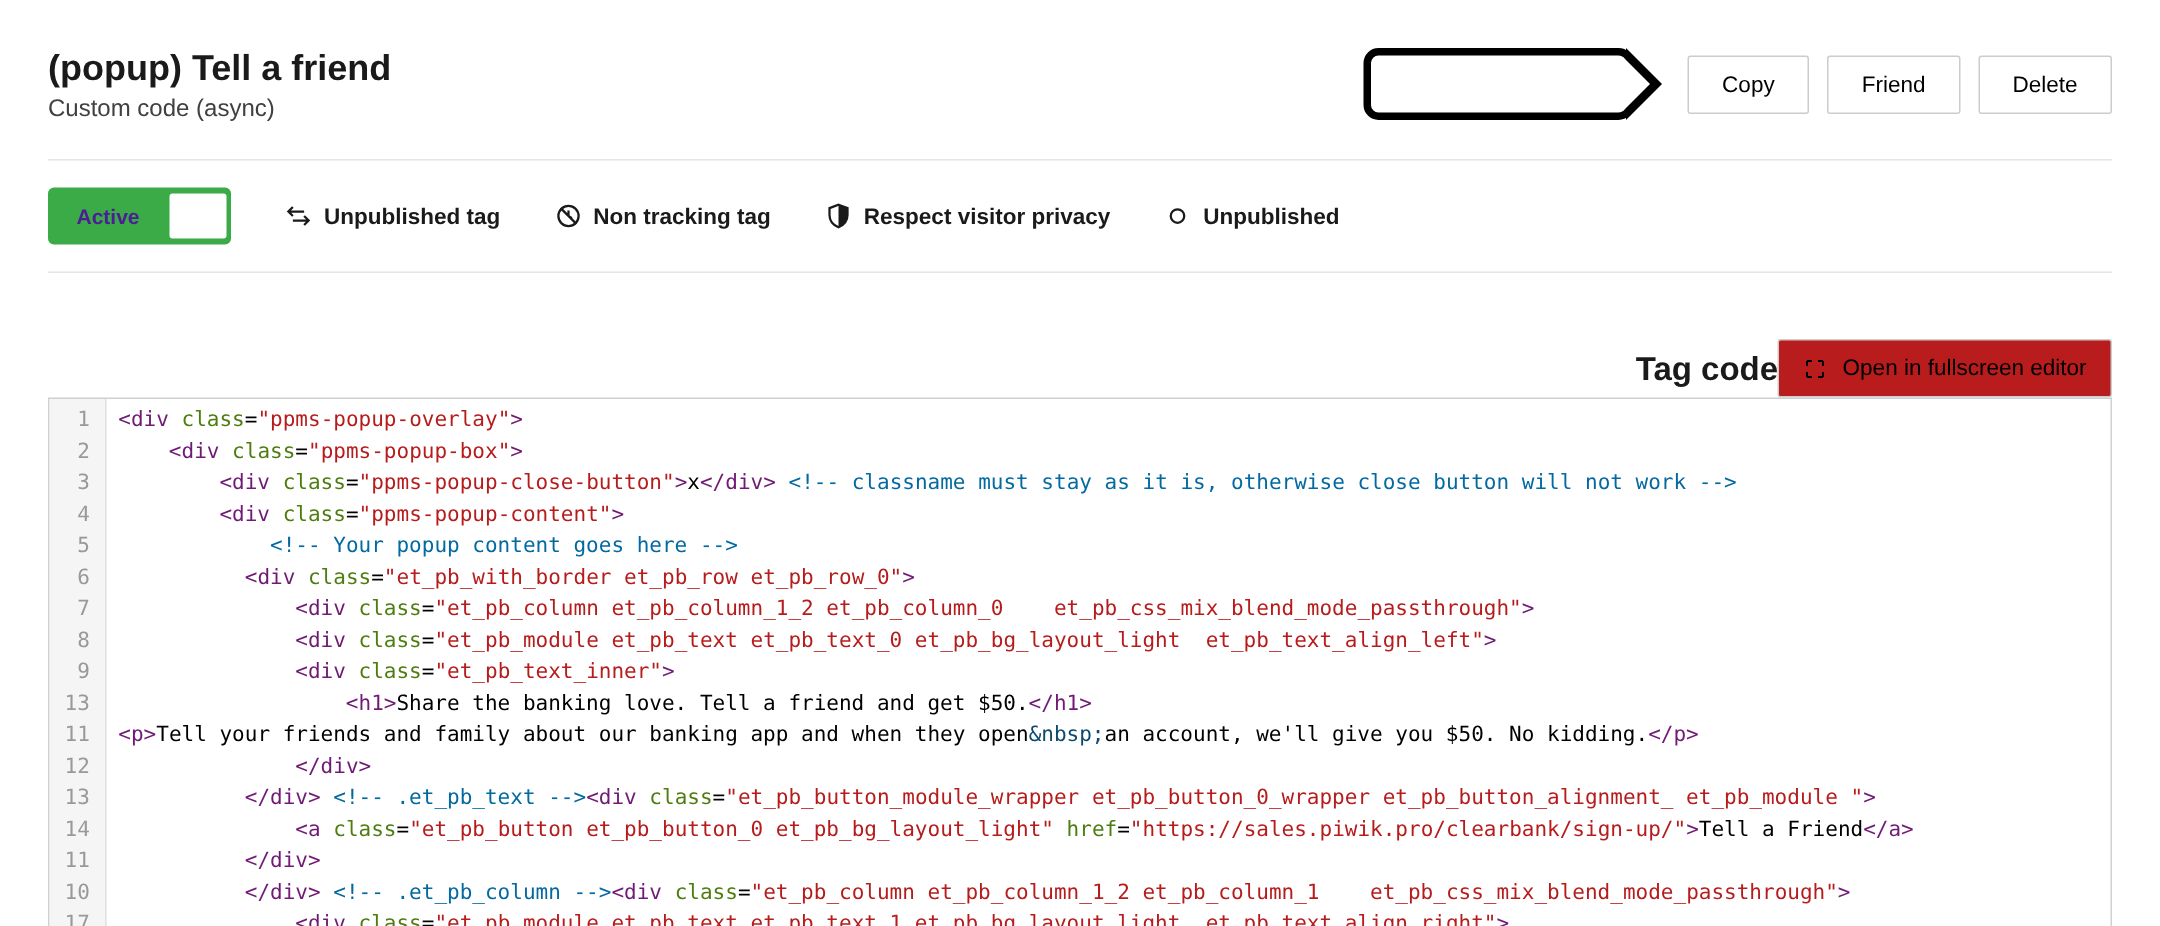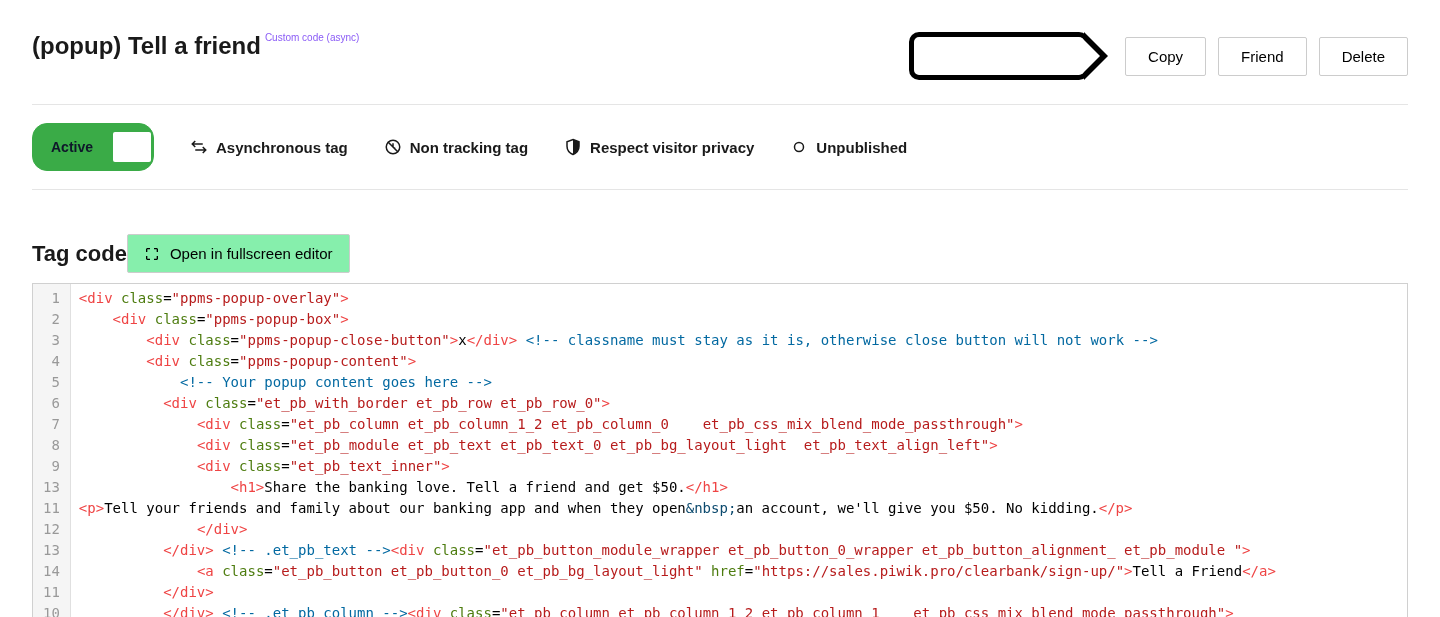--- a/index.html
+++ b/index.html
@@ -1,43 +1,43 @@
 <!DOCTYPE html>
 <html><head>
 <meta charset="utf-8">
 <style>
 * { margin: 0; padding: 0; box-sizing: border-box; }
 body { font-family: -apple-system, BlinkMacSystemFont, "Segoe UI", Helvetica, Arial, sans-serif; background: #fff; width: 1440px; padding: 32px; color: #1a1a1a; }
 .header-row { display: flex; justify-content: space-between; align-items: flex-start; }
-.title-block { display: flex; flex-direction: row; gap: 4px; }
+.title-block { display: flex; flex-direction: column; gap: 4px; }
 .page-title { font-size: 24px; font-weight: 700; }
-.subtitle { font-size: 10px; color: #8b5cf6; }
+.subtitle { font-size: 16px; color: #404040; }
 .header-actions { display: flex; gap: 12px; align-items: center; padding-left: 20px; }
 .annot-shape { width: 180px; height: 48px; border: 5px solid #000; border-radius: 10px; position: relative; background: #fff; }
 .annot-shape::after { content: ""; position: absolute; right: -24px; top: 50%; transform: translateY(-50%); width: 0; height: 0; border-top: 24px solid transparent; border-bottom: 24px solid transparent; border-left: 24px solid #000; }
 .annot-shape::before { content: ""; position: absolute; right: -16px; top: 50%; transform: translateY(-50%); width: 0; height: 0; border-top: 18px solid transparent; border-bottom: 18px solid transparent; border-left: 18px solid #fff; z-index: 2; }
 .annot-wrap { position: relative; margin-right: 24px; }
 .btn { border: 1px solid #ccc; background: #fff; padding: 10px 22px; font-size: 15px; font-weight: 500; border-radius: 2px; cursor: pointer; }
 .divider { border-bottom: 1px solid #e5e5e5; margin: 24px 0 18px; }
 .status-row { display: flex; align-items: center; gap: 36px; padding-bottom: 18px; border-bottom: 1px solid #e5e5e5; }
-.status-pill { display: flex; align-items: center; background: #3aab47; color: #0f172a; border-radius: 15px; height: 48px; overflow: hidden; border: 1px solid #3aab47; }
+.status-pill { display: flex; align-items: center; background: #3aab47; color: #4c1d95; border-radius: 4px; height: 38px; overflow: hidden; border: 1px solid #3aab47; }
 .status-label { padding: 0 18px; font-weight: 600; font-size: 14px; }
 .toggle-handle { background: #fff; width: 38px; height: 30px; margin: 2px; border-radius: 2px; }
 .meta-item { display: flex; align-items: center; gap: 8px; font-weight: 600; font-size: 15px; }
 .meta-item svg { width: 18px; height: 18px; }
-.section-row { display: flex; justify-content: flex-start; align-items: center; margin-top: 44px; margin-bottom: 10px; }
+.section-row { display: flex; justify-content: flex-end; align-items: center; margin-top: 44px; }
 .section-title { font-size: 22px; font-weight: 700; }
-.fullscreen-btn { border: 1px solid #ccc; background: #86efac; padding: 10px 16px; font-size: 15px; font-weight: 500; display: flex; align-items: center; gap: 10px; cursor: pointer; border-radius: 2px; }
+.fullscreen-btn { border: 1px solid #ccc; background: #b91c1c; padding: 10px 16px; font-size: 15px; font-weight: 500; display: flex; align-items: center; gap: 10px; cursor: pointer; border-radius: 2px; }
 .fullscreen-btn svg { width: 16px; height: 16px; }
 .code-editor { border: 1px solid #d0d0d0; display: flex; font-family: ui-monospace, Menlo, Monaco, Consolas, monospace; font-size: 14px; line-height: 1.5; overflow: hidden; }
 .gutter { background: #f5f5f5; color: #999; text-align: right; padding: 4px 6px; border-right: 1px solid #e0e0e0; user-select: none; min-width: 32px; }
 .gutter div { padding: 0 4px; }
 .code-lines { padding: 4px 8px; white-space: pre; overflow-x: auto; flex: 1; }
 .code-lines .line { min-height: 21px; }
-.t-tag { color: #ef4444; }
+.t-tag { color: #701a75; }
 .t-attr { color: #4d7c0f; }
 .t-str { color: #b71c1c; }
 .t-comment { color: #0369a1; }
 .t-text { color: #000; }
 .t-entity { color: #0c4a6e; }
 </style>
 </head>
 <body>
 
 <div class="header-row">
@@ -59,21 +59,21 @@
 
 <div class="status-row">
   <div class="status-pill">
     <span class="status-label">Active</span>
     <span class="toggle-handle"></span>
   </div>
   <div class="meta-item">
     <svg viewBox="0 0 24 24" fill="none" stroke="currentColor" stroke-width="2">
         <path d="M7 4l-4 4 4 4M3 8h14M17 20l4-4-4-4M21 16H7"></path>
       </svg>
-    <span>Asynchronous tag</span>
+    <span>Unpublished tag</span>
   </div>
   <div class="meta-item">
     <svg viewBox="0 0 24 24" fill="none" stroke="currentColor" stroke-width="2">
         <circle cx="12" cy="12" r="9"></circle>
         <path d="M5 5l14 14M12 7v5l3 2"></path>
       </svg>
     <span>Non tracking tag</span>
   </div>
   <div class="meta-item">
     <svg viewBox="0 0 24 24" fill="currentColor">

